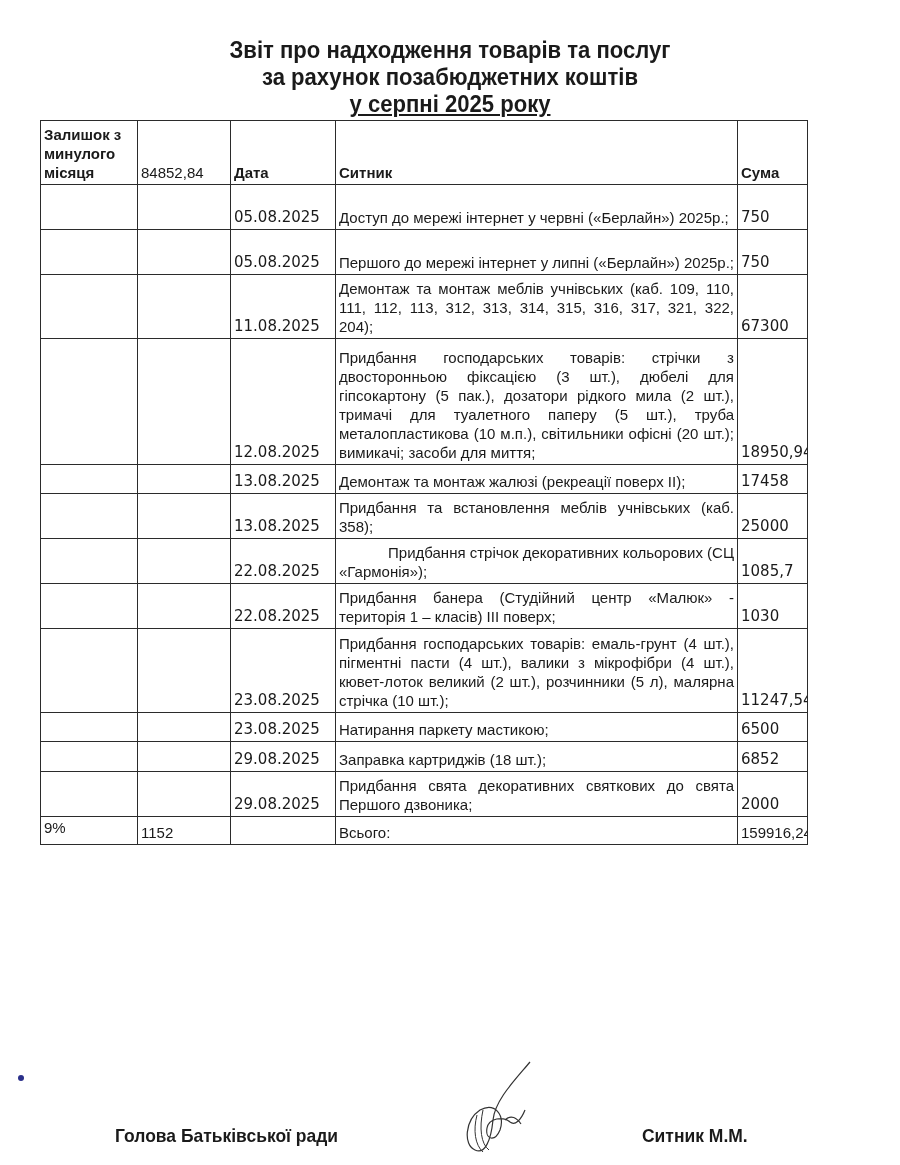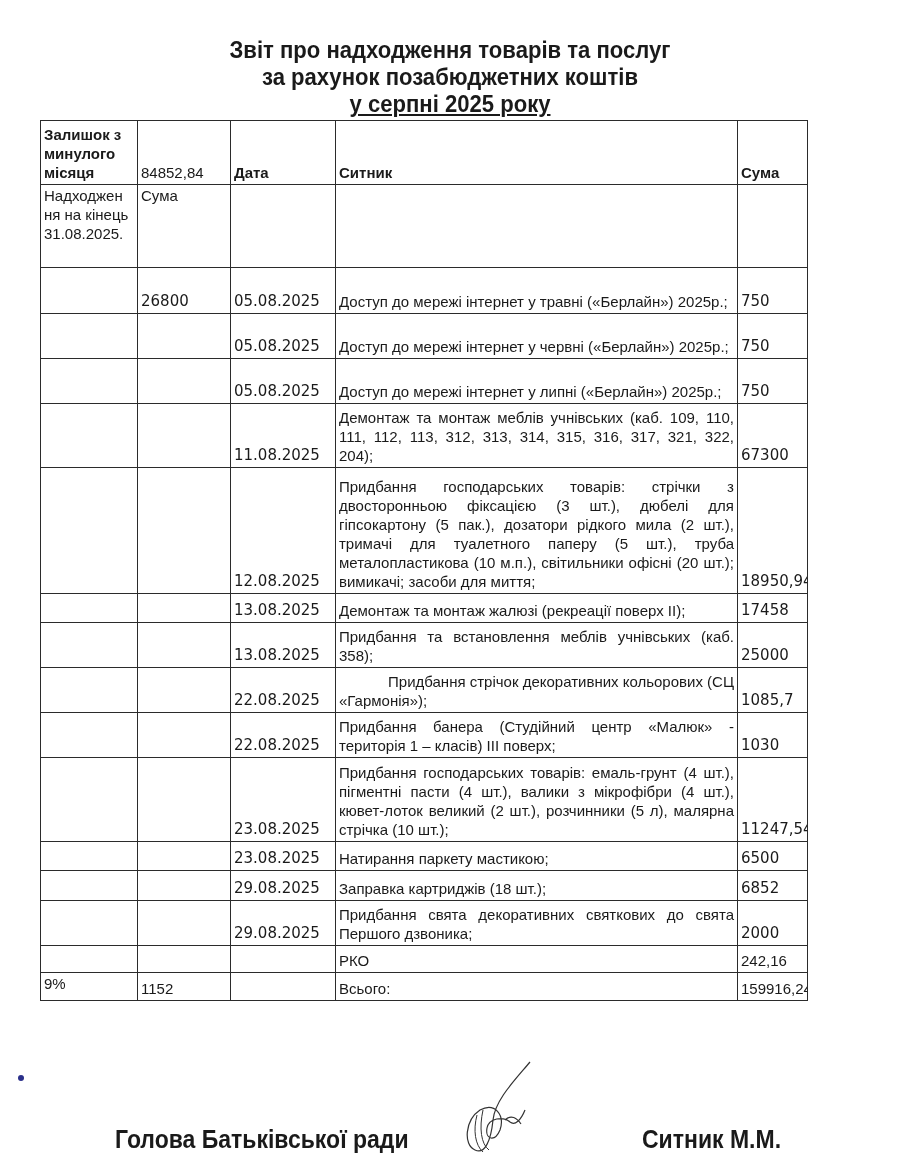--- a/index.html
+++ b/index.html
@@ -21,21 +21,21 @@
     border: 1.5px solid #2b2b2b; padding: 1px 3px 2px 3px;
     font-size: 15px; line-height: 19px; vertical-align: bottom;
     overflow: hidden;
   }
   table.report td.top { vertical-align: top; }
   .b { font-weight: bold; }
   .desc { text-align: justify; text-align-last: left; }
   .cal { font-family: "DejaVu Sans", sans-serif; font-size: 13.5px; }
   .sig-row {
     position: absolute; top: 1125px; left: 0; width: 900px; height: 24px;
-    font-weight: bold; font-size: 25px;
+    font-weight: bold; font-size: 19px;
   }
   .sig-left { position: absolute; left: 115px; top: 0; transform: scaleX(0.92); transform-origin: left; white-space: nowrap; }
   .sig-right { position: absolute; left: 642px; top: 0; transform: scaleX(0.92); transform-origin: left; white-space: nowrap; }
   .signature { position: absolute; left: 455px; top: 1060px; width: 80px; height: 100px; }
   .dot { position: absolute; left: 18px; top: 1075px; width: 6px; height: 6px; border-radius: 50%; background: #2a2f8a; }
 </style>
 </head>
 <body>
 
 <div class="title">
@@ -53,47 +53,33 @@
       <col style="width:70px">
   </colgroup>
   <tbody>
       <tr style="height:64px">
     <td class="b">Залишок з минулого місяця</td>
     <td>84852,84</td>
     <td class="b">Дата</td>
     <td class="b">Ситник</td>
     <td class="b">Сума</td>
   </tr>
-  <tr style="height:83px">
-    <td class="top">Надходжен ня на кінець 31.08.2025.</td>
-    <td class="top">Сума</td>
-    <td></td>
-    <td></td>
-    <td></td>
-  </tr>
 
-  <tr style="height:46px">
-    <td></td>
-    <td class="cal">26800</td>
-    <td class="cal">05.08.2025</td>
-    <td class="desc">Доступ до мережі інтернет у травні («Берлайн») 2025р.;</td>
-    <td class="cal">750</td>
-  </tr>
   <tr style="height:45px">
     <td></td>
     <td class="cal"></td>
     <td class="cal">05.08.2025</td>
     <td class="desc">Доступ до мережі інтернет у червні («Берлайн») 2025р.;</td>
     <td class="cal">750</td>
   </tr>
   <tr style="height:45px">
     <td></td>
     <td class="cal"></td>
     <td class="cal">05.08.2025</td>
-    <td class="desc">Доступ до мережі інтернет у липні («Берлайн») 2025р.;</td>
+    <td class="desc">Першого до мережі інтернет у липні («Берлайн») 2025р.;</td>
     <td class="cal">750</td>
   </tr>
   <tr style="height:64px">
     <td></td>
     <td class="cal"></td>
     <td class="cal">11.08.2025</td>
     <td class="desc">Демонтаж та монтаж меблів учнівських (каб. 109, 110, 111, 112, 113, 312, 313, 314, 315, 316, 317, 321, 322, 204);</td>
     <td class="cal">67300</td>
   </tr>
   <tr style="height:126px">
@@ -153,27 +139,20 @@
     <td class="cal">6852</td>
   </tr>
   <tr style="height:45px">
     <td></td>
     <td class="cal"></td>
     <td class="cal">29.08.2025</td>
     <td class="desc">Придбання свята декоративних святкових до свята Першого дзвоника;</td>
     <td class="cal">2000</td>
   </tr>
 
-  <tr style="height:27px">
-    <td></td>
-        <td></td>
-        <td></td>
-    <td>РКО</td>
-    <td>242,16</td>
-  </tr>
   <tr style="height:28px">
     <td class="top">9%</td>
     <td>1152</td>
     <td></td>
     <td>Всього:</td>
     <td>159916,24</td>
   </tr>
 </tbody>
   </table>
 

